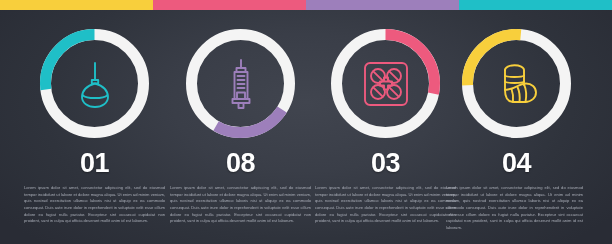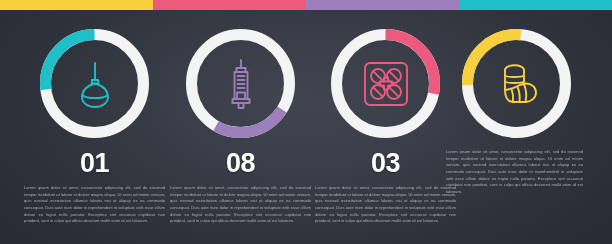--- a/index.html
+++ b/index.html
@@ -181,16 +181,17 @@
             <path d="M11 14.5 C12.6 16.5 28.4 16.5 30 14.5"></path>
             <path d="M11 20.5 C12.6 22.5 28.4 22.5 30 20.5"></path>
             <path d="M11 29 C11 35 13 41 20 41 L31 41 C37.5 41 42 36.5 42 31.5 C42 26 37.5 22.5 32 22.5 C26 22.5 23 26 18 27.5 C15 28.4 12.5 28.9 11 29 Z"></path>
             <path d="M17.5 28 C19 32 19.5 37 19 41"></path>
             <path d="M23.5 26 C25.5 30.5 26 36.5 25.5 41"></path>
             <path d="M30 23.2 C32 28 32.5 36 31.5 41"></path>
           </g>
         </svg>
       </div>
     </div>
+    <div class="num">04</div>
     <div class="body-text">Lorem ipsum dolor sit amet, consectetur adipiscing elit, sed do eiusmod tempor incididunt ut labore et dolore magna aliqua. Ut enim ad minim veniam, quis nostrud exercitation ullamco laboris nisi ut aliquip ex ea commodo consequat. Duis aute irure dolor in reprehenderit in voluptate velit esse cillum dolore eu fugiat nulla pariatur. Excepteur sint occaecat cupidatat non proident, sunt in culpa qui officia deserunt mollit anim id est laborum.</div>
   </div>
 
 </div>
 
 </body></html>

